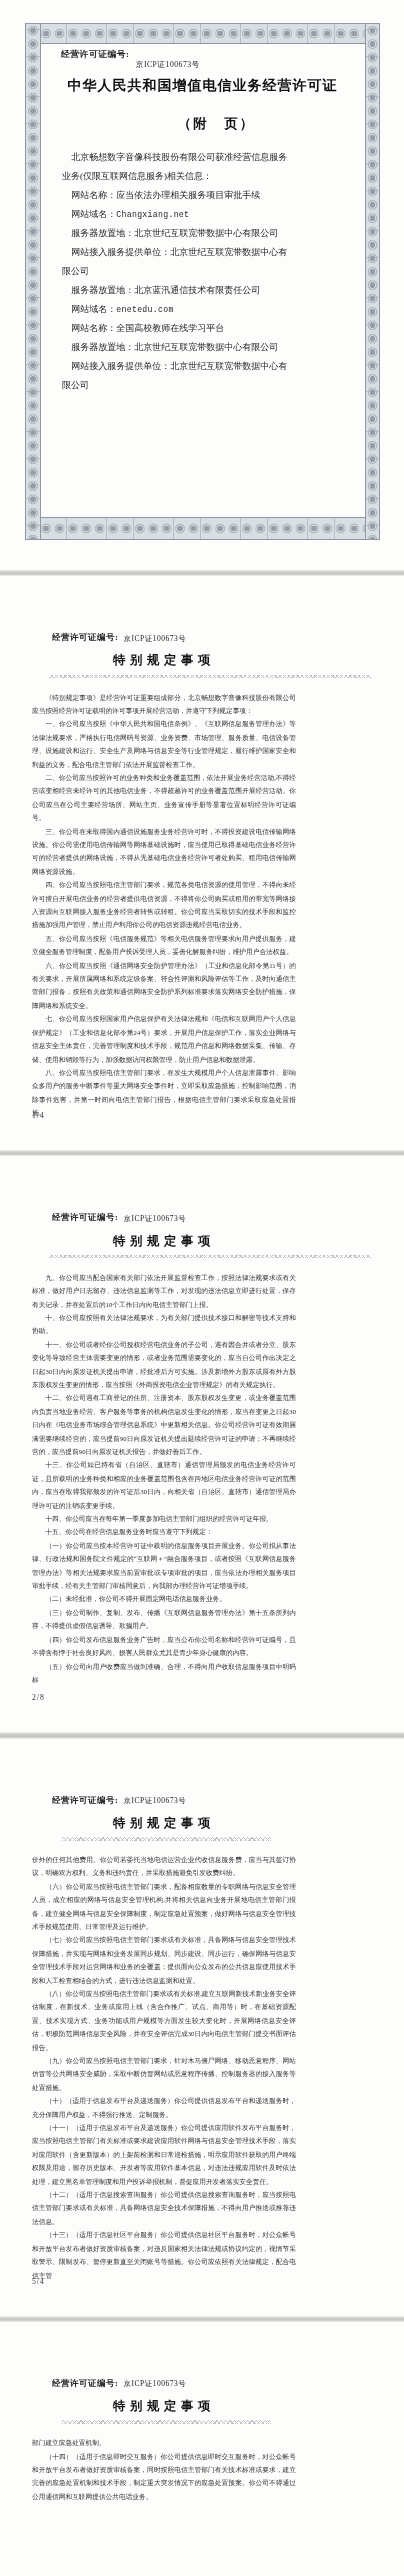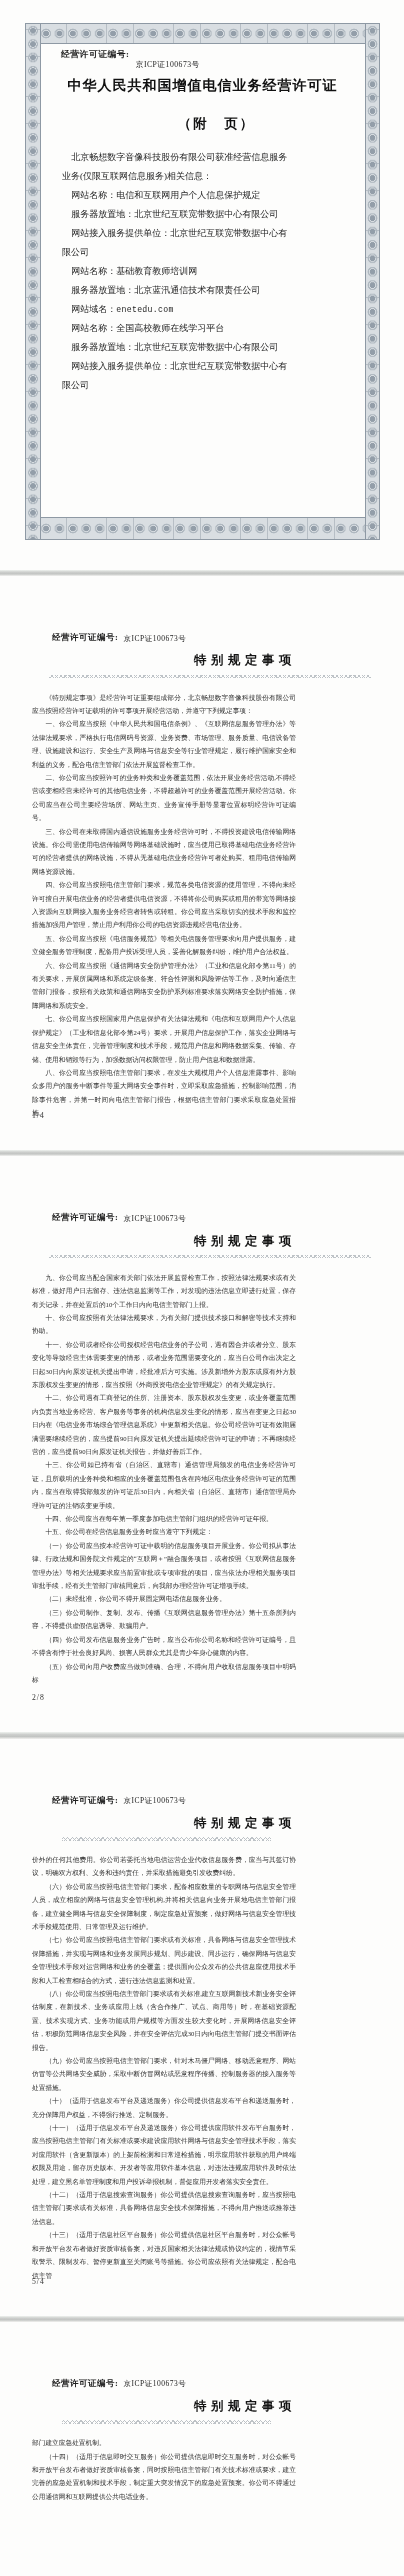--- a/index.html
+++ b/index.html
@@ -38,21 +38,21 @@
 
   
   .prov{padding-top:56px;}
   .h2{height:574px;}
   .h3{height:576px;}
   .h4{height:577px;}
   .h5{height:551px;}
   .lic-row{margin-left:52px;display:flex;align-items:flex-start;gap:5.2px;}
   .lic-label{font-size:8.5px;font-weight:700;letter-spacing:0.5px;color:#1e1e1e;}
   .lic-value{font-size:7.5px;padding-top:1.5px;letter-spacing:0.5px;color:#222;}
-  .prov-title{width:264px;margin:8.2px 0 0 32px;text-align:right;font-size:12.4px;font-weight:700;letter-spacing:4.6px;color:#161616;}
+  .prov-title{width:264px;margin:8.2px 0 0 32px;text-align:center;font-size:12.4px;font-weight:700;letter-spacing:4.6px;color:#161616;}
   .zig{height:3.6px;margin:5.2px 0 0 49px;width:322px;opacity:.75;
     background:
       repeating-linear-gradient(45deg,#a9b0b6 0 0.8px,rgba(0,0,0,0) 0.8px 3.1px),
       repeating-linear-gradient(-45deg,#a9b0b6 0 0.8px,rgba(0,0,0,0) 0.8px 3.1px);}
   .zig-narrow{width:209px;margin-left:62px;}
   .prov-body{margin:12.4px 0 0 32px;width:264px;font-size:6.7px;line-height:13.4px;text-align:justify;color:#2e2e2e;}
   .prov-body p{margin:0;text-indent:2em;}
   .prov-body p.cont{text-indent:0;}
   .page-no{position:absolute;left:32px;width:264px;text-align:left;font-size:7.7px;letter-spacing:1px;color:#333;}
   .pn-a{bottom:30px;}
@@ -72,25 +72,25 @@
       <span class="cert-no-label">经营许可证编号:</span>
       <span class="cert-no-value">京ICP证100673号</span>
     </div>
 
     <h1 class="cert-title">中华人民共和国增值电信业务经营许可证</h1>
     <div class="cert-sub">（附　页）</div>
 
     <div class="cert-body">
       <p>北京畅想数字音像科技股份有限公司获准经营信息服务业务(仅限互联网信息服务)相关信息：</p>
 
-      <p><span>网站名称：</span><span>电信和互联网用户个人信息保护规定</span></p>
+      <p><span>网站名称：</span><span>应当依法办理相关服务项目审批手续</span></p>
+      <p><span>网站域名：</span><span class="mono">Changxiang.net</span></p>
       <p><span>服务器放置地：</span><span>北京世纪互联宽带数据中心有限公司</span></p>
       <p><span>网站接入服务提供单位：</span><span>北京世纪互联宽带数据中心有限公司</span></p>
 
-      <p><span>网站名称：</span><span>基础教育教师培训网</span></p>
       <p><span>服务器放置地：</span><span>北京蓝汛通信技术有限责任公司</span></p>
 
       <p><span>网站域名：</span><span class="mono">enetedu.com</span></p>
       <p><span>网站名称：</span><span>全国高校教师在线学习平台</span></p>
       <p><span>服务器放置地：</span><span>北京世纪互联宽带数据中心有限公司</span></p>
       <p><span>网站接入服务提供单位：</span><span>北京世纪互联宽带数据中心有限公司</span></p>
     </div>
   </section>
 
   <div class="sep"></div>

